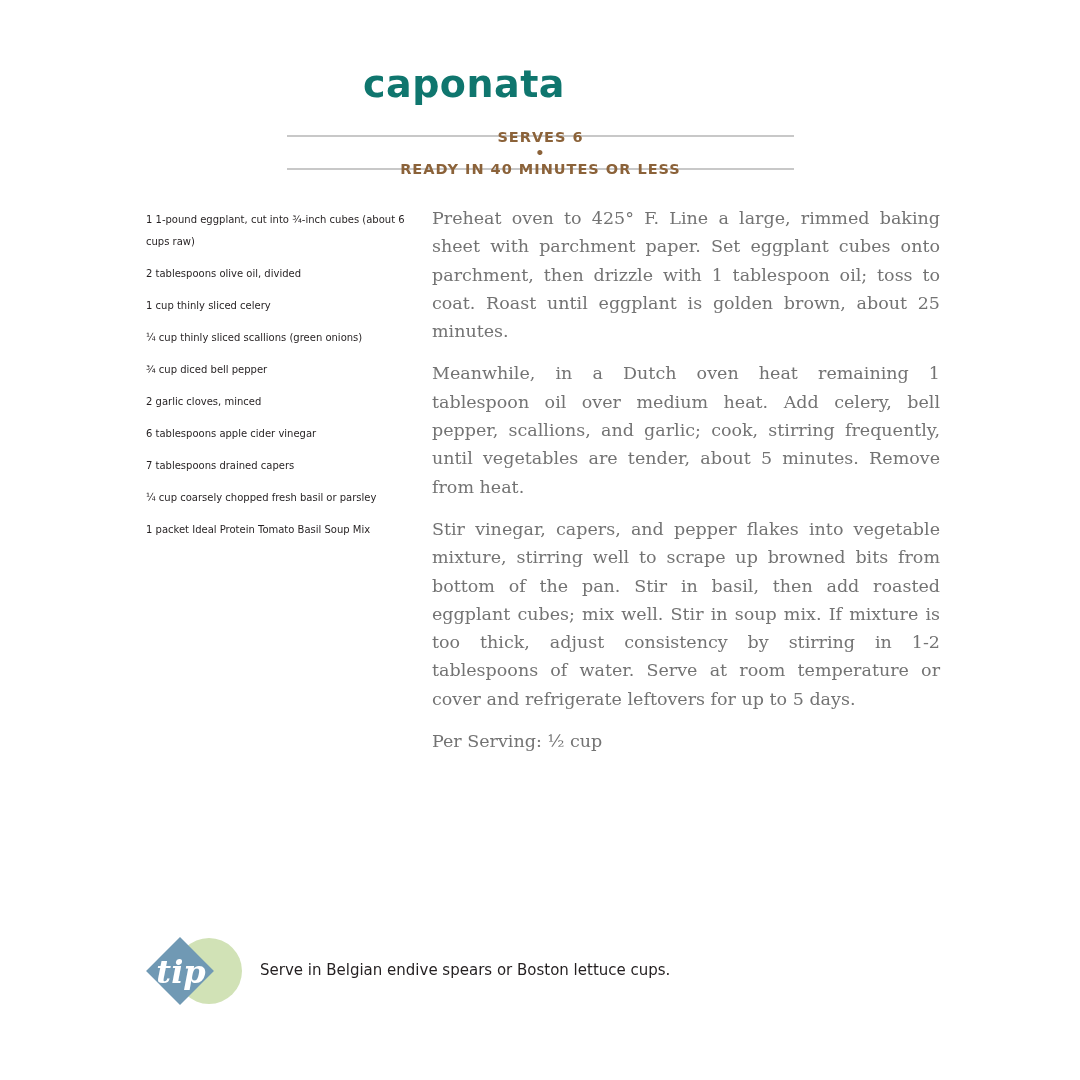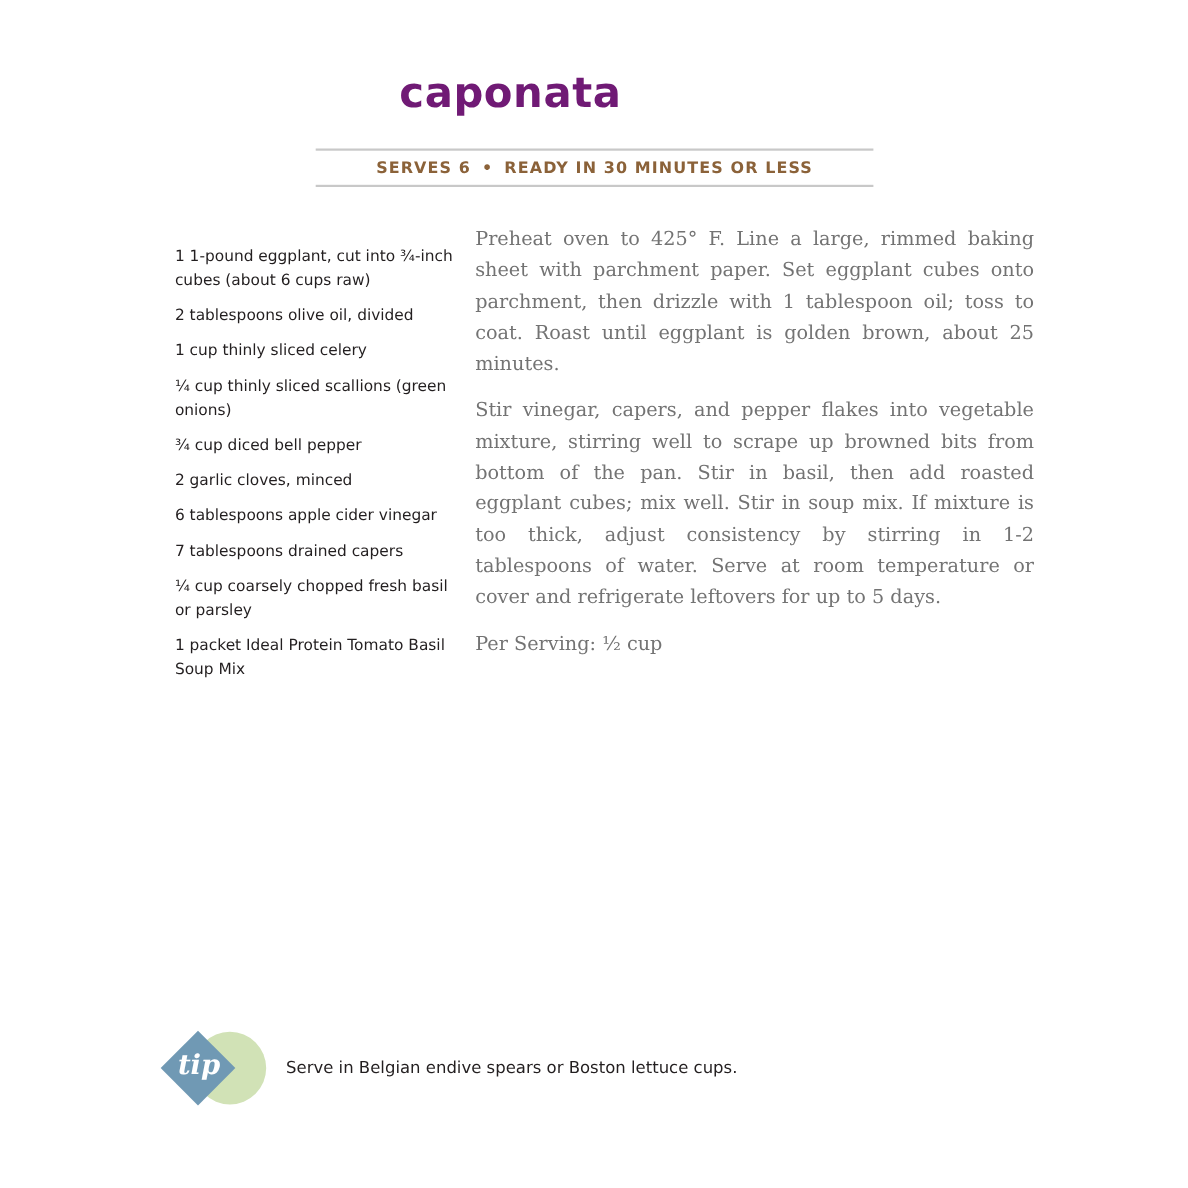--- a/index.html
+++ b/index.html
@@ -16,54 +16,55 @@
     }
     .title {
       position: absolute;
       top: 62px;
       left: 0;
       width: 928px;
       text-align: center;
       font-family: "DejaVu Sans", sans-serif;
       font-weight: bold;
       font-size: 38px;
-      color: #701a75;
+      color: #0f766e;
       letter-spacing: 0.5px;
       margin: 0;
     }
     .meta-bar {
       position: absolute;
       top: 135px;
       left: 287px;
       width: 507px;
       height: 31px;
       border-top: 2px solid #c8c8c8;
       border-bottom: 2px solid #c8c8c8;
       display: flex;
       align-items: center;
       justify-content: center;
       font-family: "DejaVu Sans", sans-serif;
       font-weight: bold;
       font-size: 14.5px;
       letter-spacing: 1px;
       color: #8b6239;
+      flex-direction: column;
     }
     .meta-bar .sep {
       margin: 0 10px;
     }
     .ingredients {
       position: absolute;
       top: 205px;
       left: 142px;
       width: 265px;
       list-style: none;
-      margin: 17px;
+      margin: 4px;
       padding: 0;
       font-family: "DejaVu Sans", sans-serif;
-      font-size: 14px;
+      font-size: 10px;
       line-height: 22px;
       color: #231f20;
       font-weight: 500;
     }
     .ingredients li {
       margin: 0 0 10px 0;
     }
     .method {
       position: absolute;
       top: 204px;
@@ -114,21 +115,21 @@
     }
     .tip-word {
       position: absolute;
       left: 1px;
       top: 17px;
       width: 68px;
       text-align: center;
       font-family: "DejaVu Serif", serif;
       font-style: italic;
       font-weight: bold;
-      font-size: 25px;
+      font-size: 32px;
       color: #ffffff;
     }
     .tip-text {
       position: absolute;
       left: 114px;
       top: 25px;
       font-family: "DejaVu Sans", sans-serif;
       font-size: 15px;
       color: #231f20;
       font-weight: 400;
@@ -136,38 +137,39 @@
     }
   </style>
 </head>
 <body>
 
 <h1 class="title">caponata</h1>
 
 <div class="meta-bar">
   <span>SERVES 6</span>
   <span class="sep">•</span>
-  <span>READY IN 30 MINUTES OR LESS</span>
+  <span>READY IN 40 MINUTES OR LESS</span>
 </div>
 
 <ul class="ingredients">
   <li>1 1-pound eggplant, cut into ¾-inch cubes (about 6 cups raw)</li>
   <li>2 tablespoons olive oil, divided</li>
   <li>1 cup thinly sliced celery</li>
   <li>¼ cup thinly sliced scallions (green onions)</li>
   <li>¾ cup diced bell pepper</li>
   <li>2 garlic cloves, minced</li>
   <li>6 tablespoons apple cider vinegar</li>
   <li>7 tablespoons drained capers</li>
   <li>¼ cup coarsely chopped fresh basil or parsley</li>
   <li>1 packet Ideal Protein Tomato Basil Soup Mix</li>
 </ul>
 
 <div class="method">
   <p>Preheat oven to 425° F. Line a large, rimmed baking sheet with parchment paper. Set eggplant cubes onto parchment, then drizzle with 1 tablespoon oil; toss to coat. Roast until eggplant is golden brown, about 25 minutes.</p>
+  <p>Meanwhile, in a Dutch oven heat remaining 1 tablespoon oil over medium heat. Add celery, bell pepper, scallions, and garlic; cook, stirring frequently, until vegetables are tender, about 5 minutes. Remove from heat.</p>
   <p>Stir vinegar, capers, and pepper flakes into vegetable mixture, stirring well to scrape up browned bits from bottom of the pan. Stir in basil, then add roasted eggplant cubes; mix well. Stir in soup mix. If mixture is too thick, adjust consistency by stirring in 1-2 tablespoons of water. Serve at room temperature or cover and refrigerate leftovers for up to 5 days.</p>
   <p>Per Serving: ½ cup</p>
 </div>
 
 <div class="tip">
   <div class="tip-badge">
     <div class="tip-circle"></div>
     <div class="tip-diamond"></div>
     <div class="tip-word">tip</div>
   </div>

